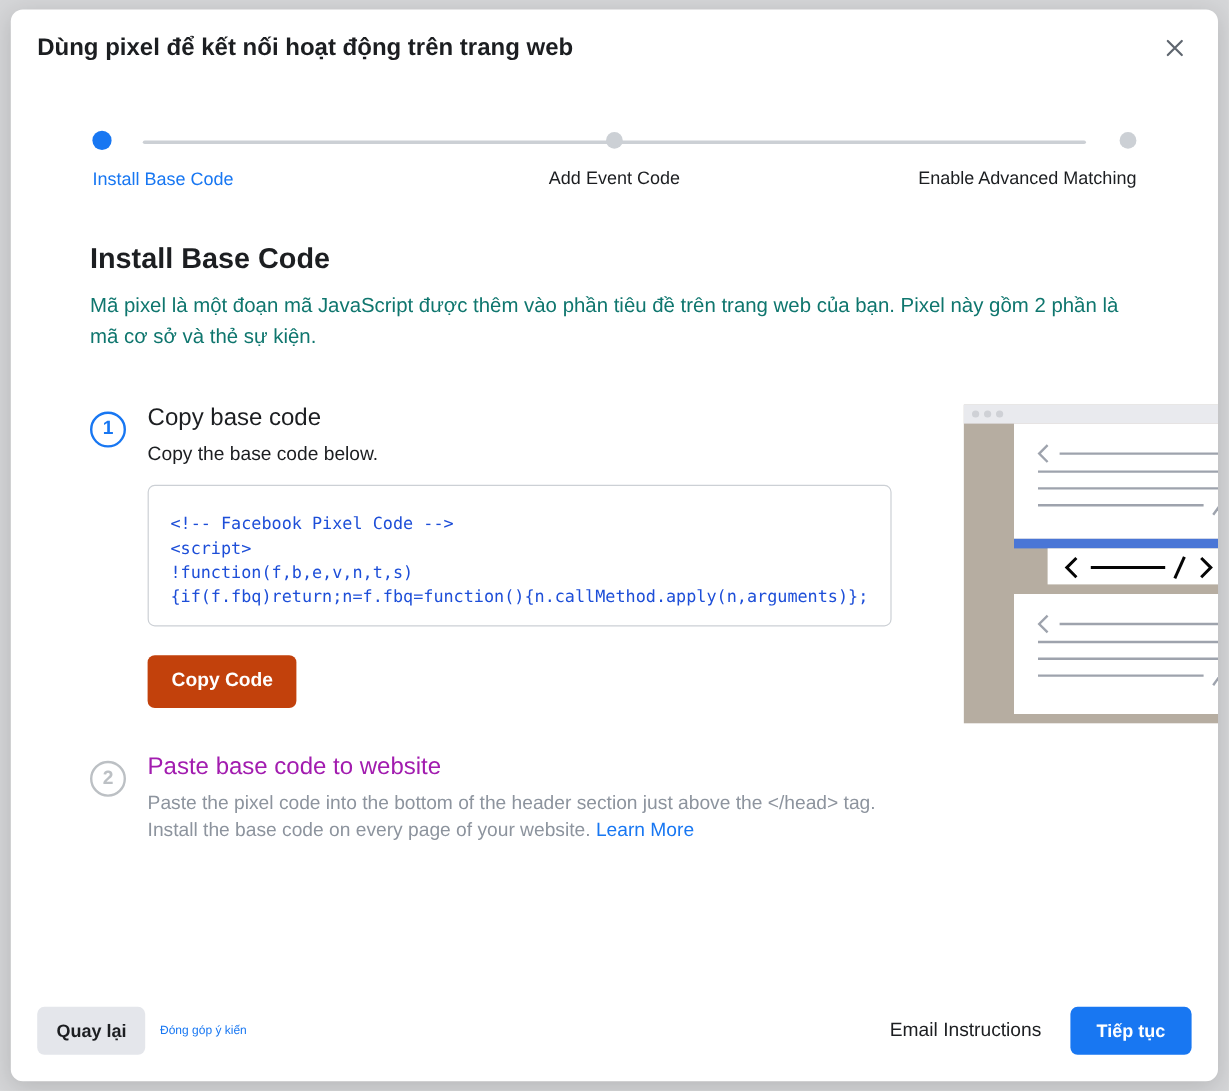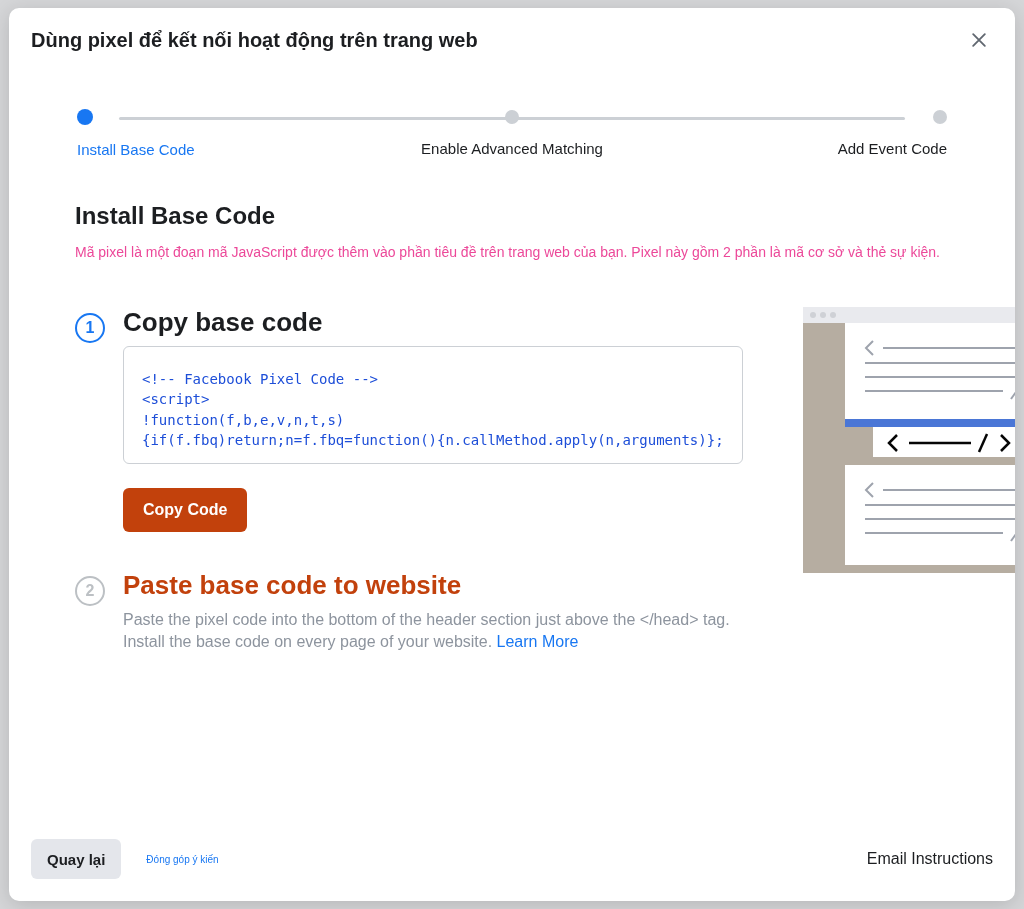--- a/index.html
+++ b/index.html
@@ -16,38 +16,38 @@
   .step-row { display: flex; justify-content: space-between; position: relative; }
   .step { display: flex; flex-direction: column; align-items: center; width: 180px; }
   .step:nth-child(1){ align-items:flex-start; margin-left:-42px;}
   .step:nth-child(3){ align-items:flex-end; margin-right:-42px;}
   .dot { width: 14px; height: 14px; border-radius: 50%; background: #ccd0d5; margin-bottom: 16px; }
   .dot.active { background: #1877f2; width: 16px; height: 16px; margin-top:-1px; }
   .step-label { font-size: 15px; color: #1c1e21; white-space: nowrap; }
   .step-label.active { color: #1877f2; }
   .content { padding: 44px 66px 0 66px; flex: 1; overflow: hidden; }
   .section-title { font-size: 24px; font-weight: 700; color: #1c1e21; margin-bottom: 12px; }
-  .section-desc { font-size: 14px; color: #ec4899; line-height: 1.5; max-width: 880px; margin-bottom: 44px; }
+  .section-desc { font-size: 17px; color: #0f766e; line-height: 1.5; max-width: 880px; margin-bottom: 44px; }
   .two-col { display: flex; gap: 60px; }
   .left-col { flex: 1; }
   .right-col { width: 310px; }
   .step-item { display: flex; gap: 18px; margin-bottom: 38px; }
   .num-circle { width: 30px; height: 30px; min-width:30px; border-radius: 50%; border: 2px solid #1877f2; color: #1877f2; display: flex; align-items: center; justify-content: center; font-weight: 600; font-size: 16px; margin-top: 6px; }
   .num-circle.muted { border-color: #bcc0c4; color: #bcc0c4; }
   .step-body { flex: 1; }
-  .step-heading { font-size: 26px; font-weight: 700; color: #1c1e21; margin-bottom: 8px; }
-  .step-heading.muted { color: #c2410c; }
+  .step-heading { font-size: 20px; font-weight: 400; color: #1c1e21; margin-bottom: 8px; }
+  .step-heading.muted { color: #a21caf; }
   .step-text { font-size: 16px; color: #1c1e21; margin-bottom: 14px; line-height:1.4; }
   .step-text.muted { color: #8d949e; }
   .code-box { border: 1px solid #ccd0d5; border-radius: 6px; padding: 22px 18px 6px 18px; height: 118px; overflow: hidden; font-family: "Menlo", "Consolas", monospace; font-size: 14px; color: #1d4ed8; line-height: 1.45; white-space: pre; margin-bottom: 24px; cursor:text; }
   .copy-btn { background: #c2410c; color: #fff; border: none; border-radius: 6px; padding: 0 20px; height: 44px; font-size: 16px; font-weight: 600; cursor: pointer; }
   .learn-link { color: #1877f2; cursor: pointer; }
   .illus { width: 300px; height: 266px; }
   .footer { display: flex; align-items: center; justify-content: space-between; padding: 18px 22px 22px 22px; border-top: none; }
-  .footer-left { display: flex; align-items: center; gap: 25px; }
+  .footer-left { display: flex; align-items: center; gap: 12px; }
   .btn { border: none; border-radius: 6px; height: 40px; padding: 0 16px; font-size: 15px; cursor: pointer; font-weight: 600; }
   .btn.secondary { background: #e4e6eb; color: #1c1e21; }
   .btn.primary { background: #1877f2; color: #fff; padding: 0 22px; }
   .link { color: #1877f2; font-size: 10px; cursor: pointer; }
   .footer-right { display: flex; align-items: center; gap: 24px; }
   .email-link { font-size: 16px; color: #1c1e21; cursor: pointer; }
 </style>
 </head>
 <body>
 
@@ -67,40 +67,41 @@
   <div class="stepper">
     <div class="step-line"></div>
     <div class="step-line-fill"></div>
     <div class="step-row">
       <div class="step">
         <div class="dot active"></div>
         <div class="step-label active">Install Base Code</div>
       </div>
       <div class="step">
         <div class="dot"></div>
-        <div class="step-label">Enable Advanced Matching</div>
+        <div class="step-label">Add Event Code</div>
       </div>
       <div class="step">
         <div class="dot"></div>
-        <div class="step-label">Add Event Code</div>
+        <div class="step-label">Enable Advanced Matching</div>
       </div>
     </div>
   </div>
 
   <div class="content">
     <div class="section-title">Install Base Code</div>
     <div class="section-desc">Mã pixel là một đoạn mã JavaScript được thêm vào phần tiêu đề trên trang web của bạn. Pixel này gồm 2 phần là mã cơ sở và thẻ sự kiện.</div>
 
     <div class="two-col">
       <div class="left-col">
 
         <div class="step-item">
           <div class="num-circle">1</div>
           <div class="step-body">
             <div class="step-heading">Copy base code</div>
+            <div class="step-text">Copy the base code below.</div>
             <div class="code-box">&lt;!-- Facebook Pixel Code --&gt;
 &lt;script&gt;
 !function(f,b,e,v,n,t,s)
 {if(f.fbq)return;n=f.fbq=function(){n.callMethod.apply(n,arguments)};</div>
             <button class="copy-btn">Copy Code</button>
           </div>
         </div>
 
         <div class="step-item">
           <div class="num-circle muted">2</div>
@@ -157,16 +158,17 @@
     </div>
   </div>
 
   <div class="footer">
     <div class="footer-left">
       <button class="btn secondary">Quay lại</button>
       <span class="link">Đóng góp ý kiến</span>
     </div>
     <div class="footer-right">
       <span class="email-link">Email Instructions</span>
+      <button class="btn primary">Tiếp tục</button>
     </div>
   </div>
 
 </div>
 
 </body></html>

